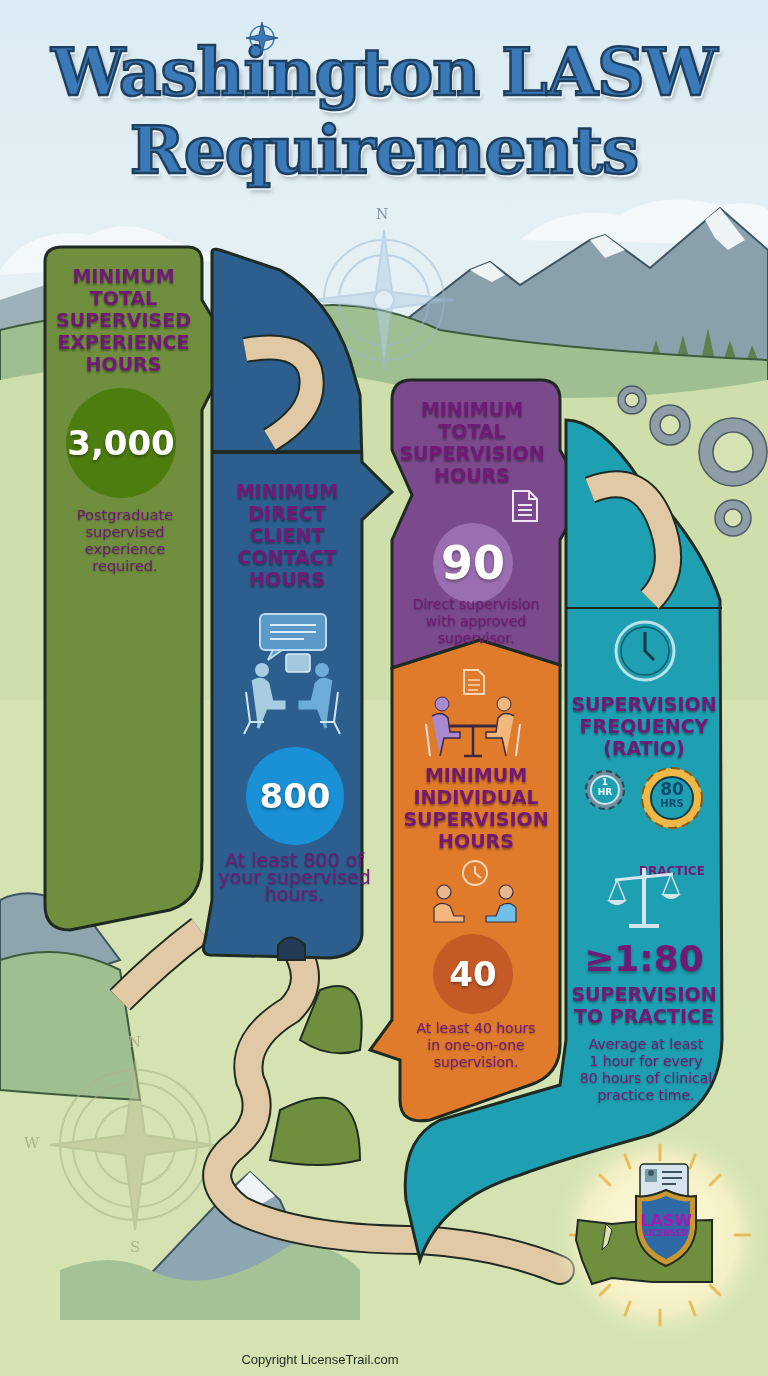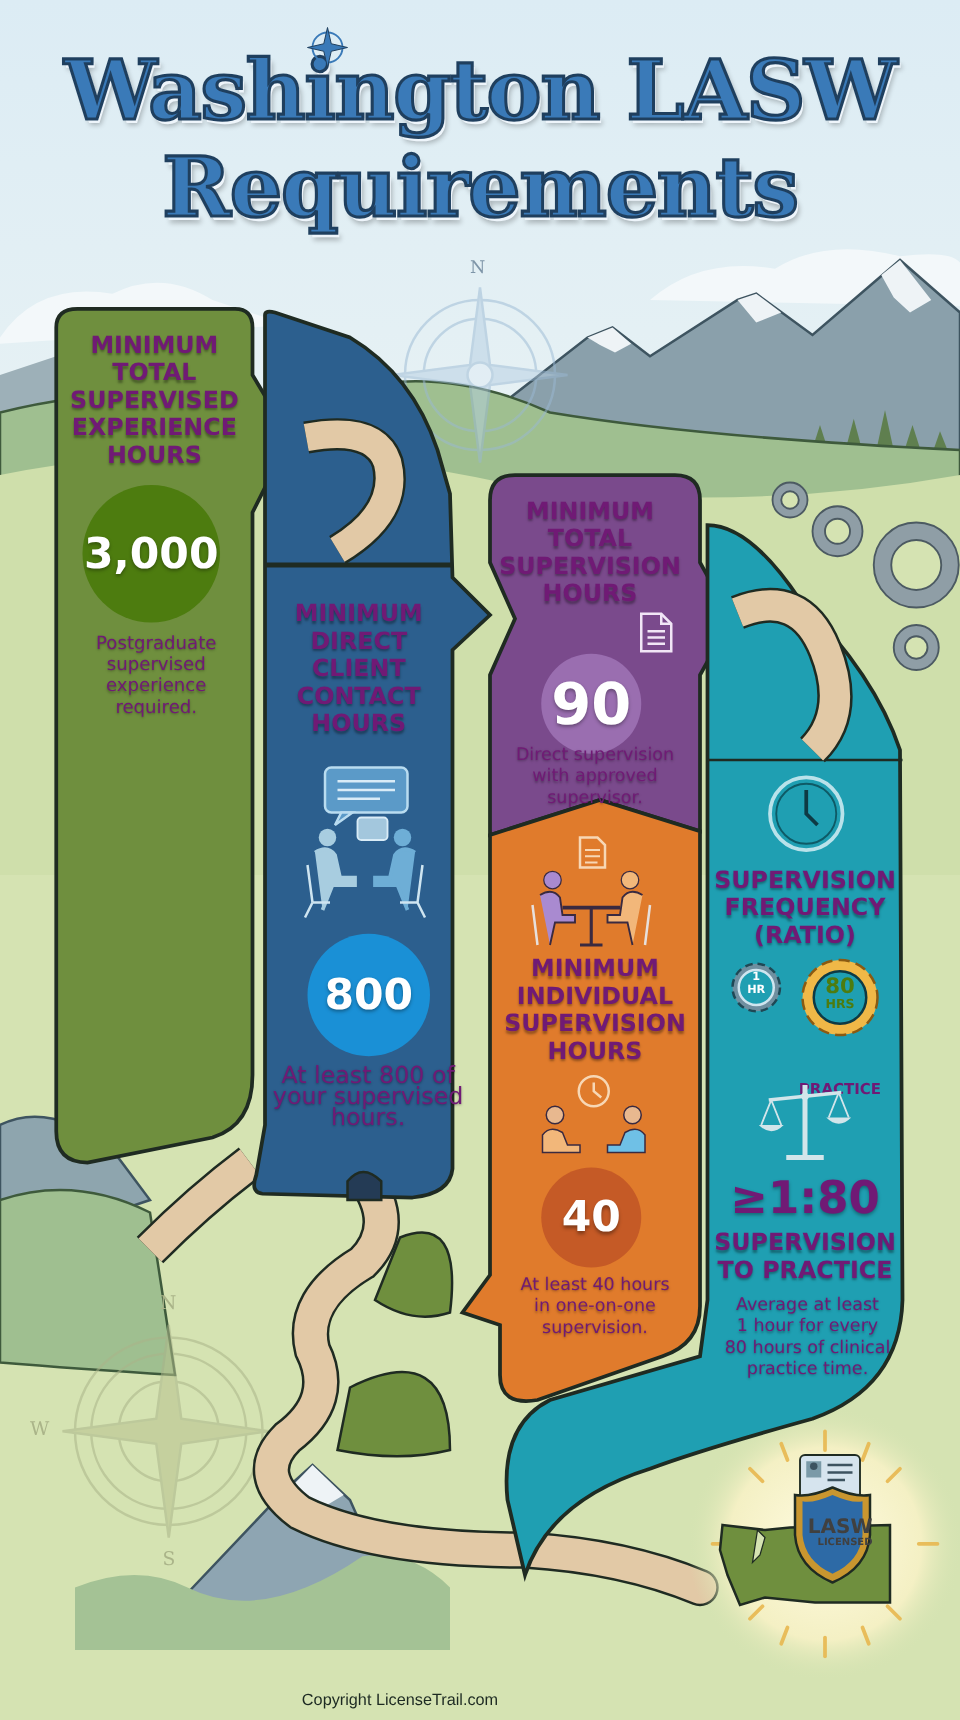--- a/index.html
+++ b/index.html
@@ -273,21 +273,21 @@
       <div>1</div>
       <div>HR</div>
     </div>
   </div>
 
   <div class="abs" style="left:634px;top:760px;width:76px;height:76px;">
     <svg width="76" height="76" viewBox="0 0 76 76">
       <circle cx="38" cy="38" r="30" fill="#f0b847" stroke="#8a5a12" stroke-width="2" stroke-dasharray="9 5"></circle>
       <circle cx="38" cy="38" r="21" fill="#1f9fb2" stroke="#0e3a44" stroke-width="2"></circle>
     </svg>
-    <div class="abs" style="left:0;top:20px;width:76px;text-align:center;color:#4d7c0f;font-weight:bold;">
+    <div class="abs" style="left:0;top:20px;width:76px;text-align:center;color:#0c4a6e;font-weight:bold;">
       <div style="font-size:17px;line-height:18px;">80</div>
       <div style="font-size:10px;line-height:12px;">HRS</div>
     </div>
   </div>
   <div class="card-text" style="left:630px;top:864px;width:84px;font-size:12px;font-weight:bold;">PRACTICE</div>
   <svg class="abs" style="left:607px;top:862px;" width="74" height="70" viewBox="0 0 74 70">
     <path d="M37 6 V62 M22 64 H52" stroke="#d2e5ea" stroke-width="4" fill="none"></path>
     <path d="M8 18 L66 12" stroke="#d2e5ea" stroke-width="3"></path>
     <path d="M10 18 L2 38 M10 18 L18 38" stroke="#d2e5ea" stroke-width="1.5"></path>
     <path d="M0 38 Q10 48 20 38Z" fill="#d2e5ea"></path>
@@ -324,19 +324,19 @@
     <g stroke="#3d5360" stroke-width="2">
         <path d="M24 10 H44"></path>
         <path d="M24 16 H44"></path>
         <path d="M24 22 H38"></path>
       </g>
   </svg>
   <svg class="abs" style="left:62px;top:-12px;" width="64" height="80" viewBox="0 0 64 80">
     <path d="M32 2 Q50 10 62 8 V40 Q60 66 32 78 Q4 66 2 40 V8 Q14 10 32 2Z" fill="#c9962f" stroke="#1f2b22" stroke-width="2"></path>
     <path d="M32 8 Q48 15 56 13 V40 Q54 61 32 71 Q10 61 8 40 V13 Q16 15 32 8Z" fill="#2d6aa6"></path>
   </svg>
-  <div class="abs" style="left:62px;top:12px;width:64px;text-align:right;color:#404040;font-weight:bold;">
+  <div class="abs" style="left:62px;top:12px;width:64px;text-align:center;color:#a21caf;font-weight:bold;">
     <div style="font-size:16px;line-height:17px;">LASW</div>
     <div style="font-size:8px;line-height:10px;">LICENSED</div>
   </div>
 </div>
 
 <div class="copyright">Copyright LicenseTrail.com</div>
 
 </body></html>

